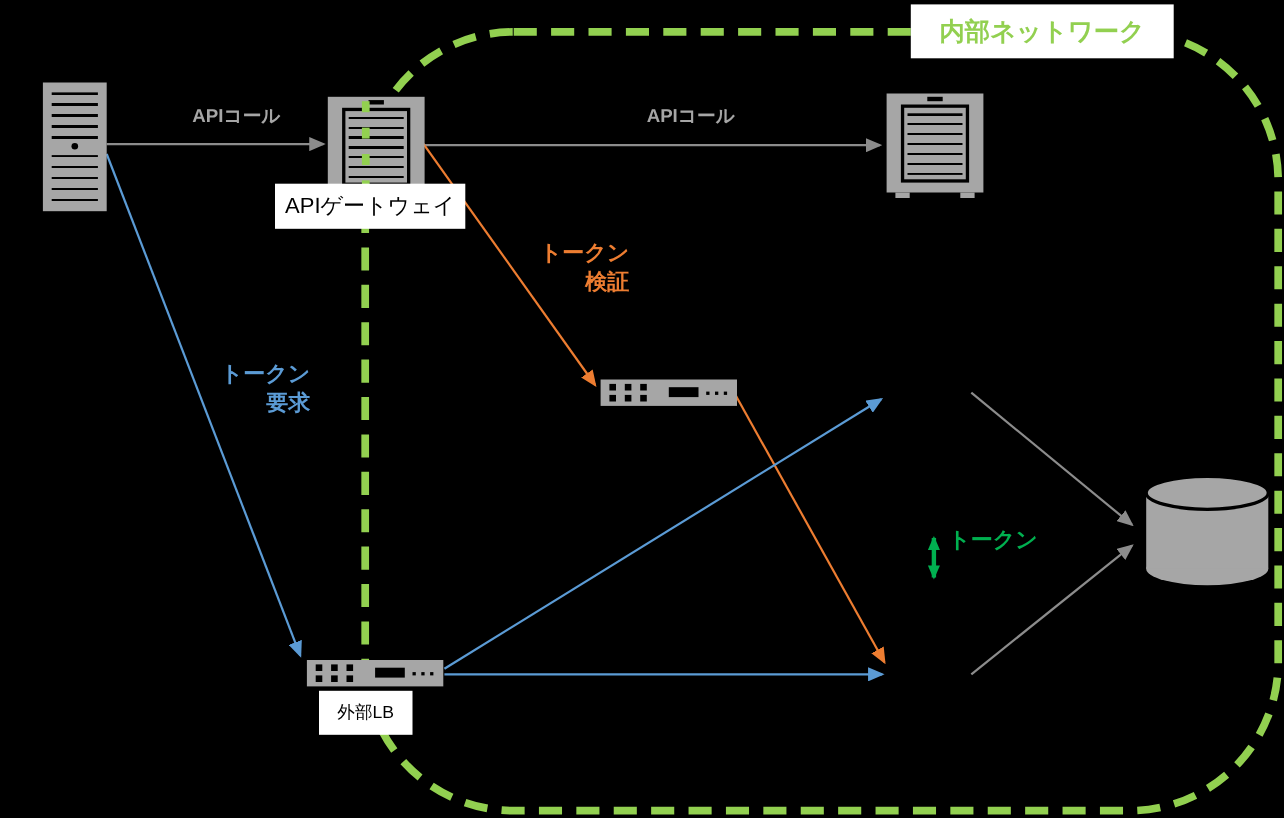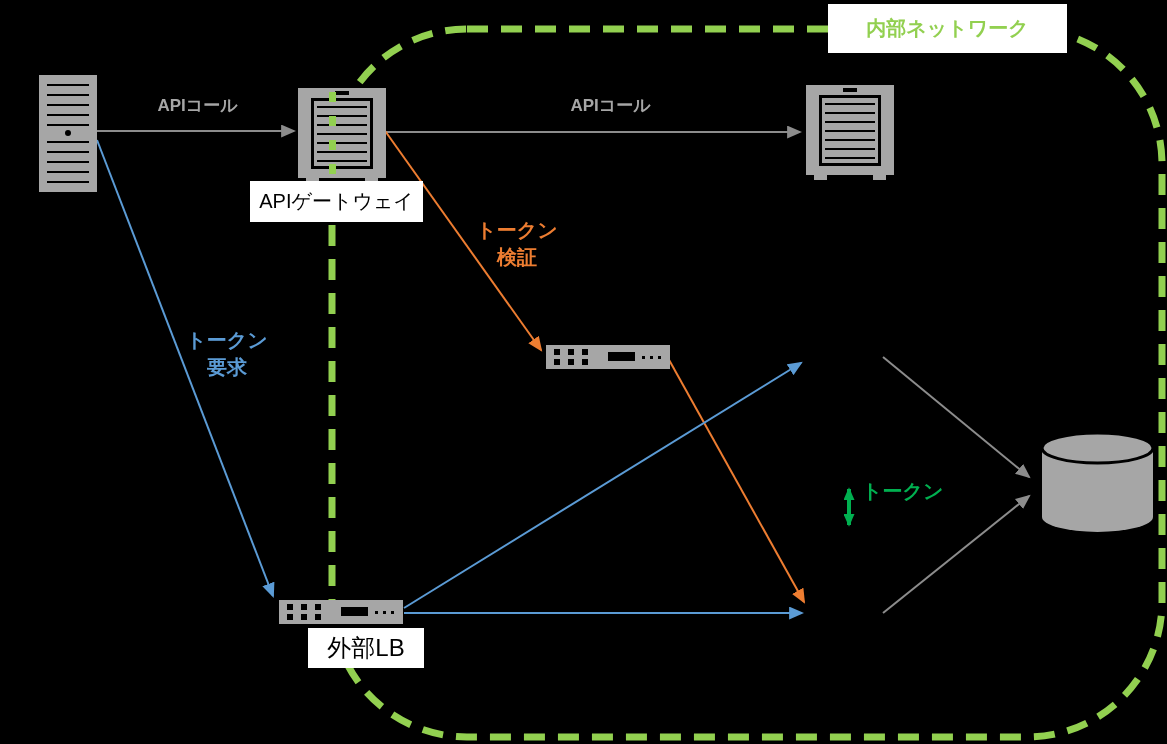--- a/index.html
+++ b/index.html
@@ -39,25 +39,25 @@
   .d1{left:96px;top:11px}.d2{left:104px;top:11px}.d3{left:112px;top:11px}
   .lb-mid { left:546px; top:345px; }
   .lb-ext { left:279px; top:600px; }
 
   
   .gw-dash { position:absolute; left:329px; width:7px; height:10px; background:#92D050; z-index:3; }
 
   
   .white-box { position:absolute; z-index:4; background:#FFFFFF; color:#000;
     display:flex; align-items:center; justify-content:center; }
-  .gw-label   { left:250px; top:181px; width:173px; height:41px; font-size:20px; }
-  .net-label  { left:828px; top:4px;  width:239px; height:49px; font-size:20px; font-weight:bold; color:#92D050; }
-  .elb-label  { left:308px; top:628px; width:116px; height:40px; font-size:24px; }
+  .gw-label   { left:250px; top:167px; width:173px; height:41px; font-size:20px; }
+  .net-label  { left:828px; top:4px;  width:239px; height:49px; font-size:23px; font-weight:bold; color:#92D050; }
+  .elb-label  { left:290px; top:628px; width:85px; height:40px; font-size:16px; }
 
-  .edge-label { position:absolute; z-index:4; font-weight:bold; text-align:center; line-height:1.35; }
+  .edge-label { position:absolute; z-index:4; font-weight:bold; text-align:right; line-height:1.35; }
   .api1   { left:140px; top:95px;  width:115px; color:#A6A6A6; font-size:17px; }
   .api2   { left:553px; top:95px;  width:115px; color:#A6A6A6; font-size:17px; }
   .verify { left:462px; top:217px; width:110px; color:#ED7D31; font-size:20px; }
   .request{ left:172px; top:327px; width:110px; color:#5B9BD5; font-size:20px; }
   .cache  { left:862px; top:478px; width:130px; color:#00B050; font-size:20px; text-align:left; }
 </style>
 </head>
 <body>
 
 <div class="canvas">

